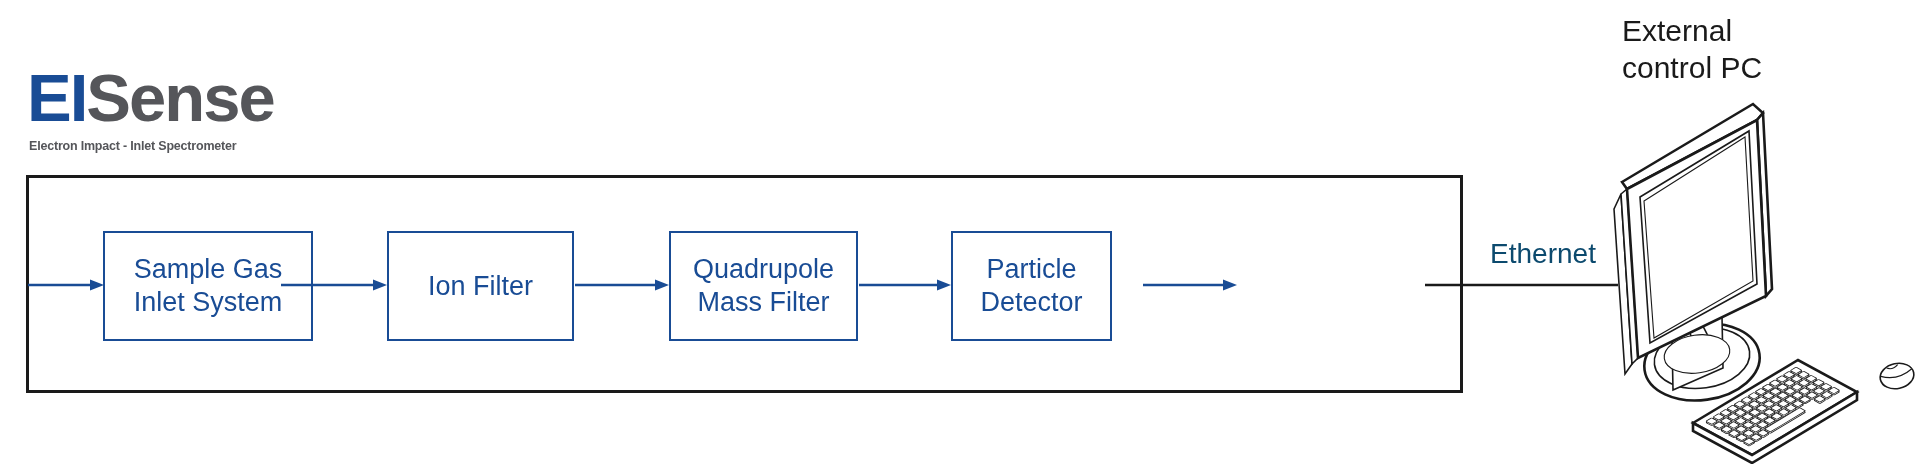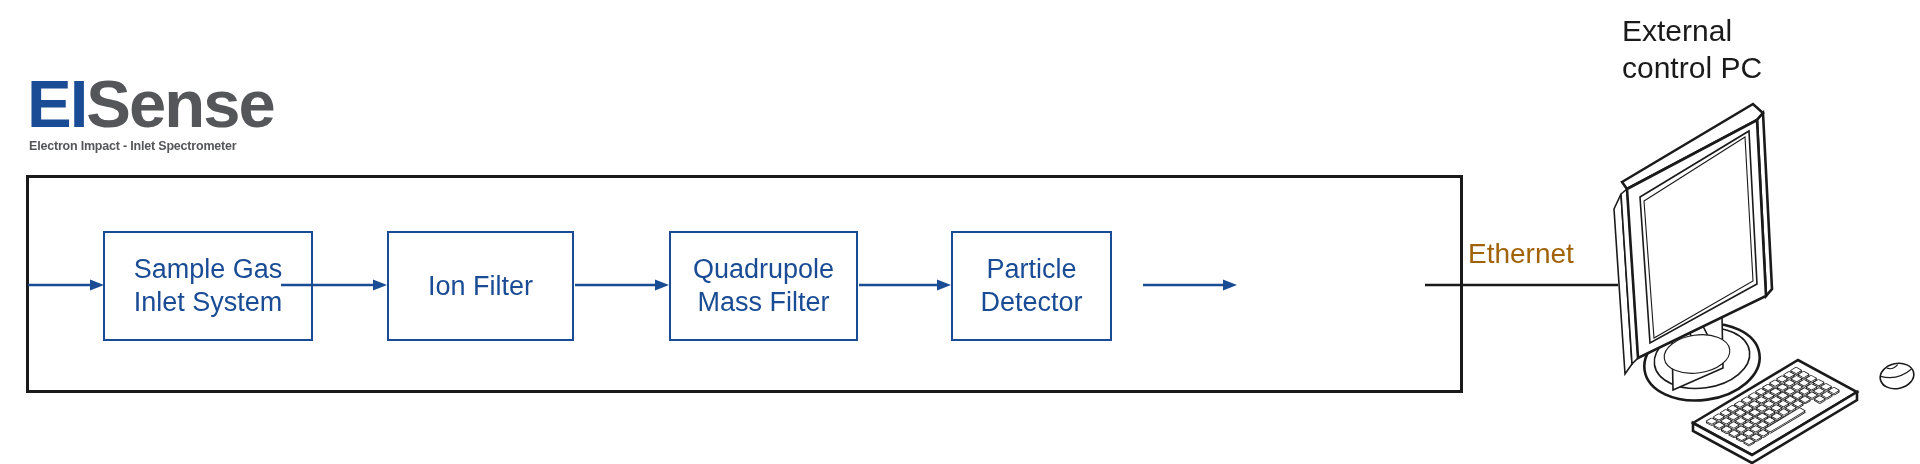--- a/index.html
+++ b/index.html
@@ -5,21 +5,21 @@
   * { margin:0; padding:0; box-sizing:border-box; }
   html,body { background:#ffffff; }
   .canvas {
     position:relative; width:1920px; height:464px; background:#fff;
     font-family:"Liberation Sans","DejaVu Sans",sans-serif; overflow:hidden;
     color:#1a1a1a;
   }
   
   .logo-word {
     position:absolute; left:27px; top:64px; font-size:67px; font-weight:bold;
-    letter-spacing:-2px; line-height:1; white-space:nowrap;margin-top:6px;
+    letter-spacing:-2px; line-height:1; white-space:nowrap;
   }
   .logo-ei    { color:#194c95; }
   .logo-sense { color:#55565a; }
   .logo-subtitle {
     position:absolute; left:29px; top:139px; font-size:12.5px; font-weight:bold;
     color:#55565a; letter-spacing:-0.2px; white-space:nowrap;
   }
   
   .system-box {
     position:absolute; left:26px; top:175px; width:1437px; height:218px;
@@ -33,22 +33,22 @@
   .block span {
     color:#194c95; font-size:27px; line-height:33px; white-space:pre-line;
   }
   .b1 { left:103px;  width:210px; }
   .b2 { left:387px;  width:187px; }
   .b3 { left:669px;  width:189px; }
   .b4 { left:951px;  width:161px; }
   .b5 { left:1237px; width:189px; }
   
   .ethernet-label {
-    position:absolute; left:1468px; top:238px; width:150px; text-align:left;
-    font-size:28px; color:#a16207;
+    position:absolute; left:1468px; top:238px; width:150px; text-align:center;
+    font-size:28px; color:#0c4a6e;
   }
   .external-pc-label {
     position:absolute; left:1622px; top:12px; font-size:30px; line-height:37px;
     color:#1a1a1a; white-space:pre-line;
   }
   
   svg.overlay {
     position:absolute; left:0; top:0; width:1920px; height:464px;
     pointer-events:none;
   }

